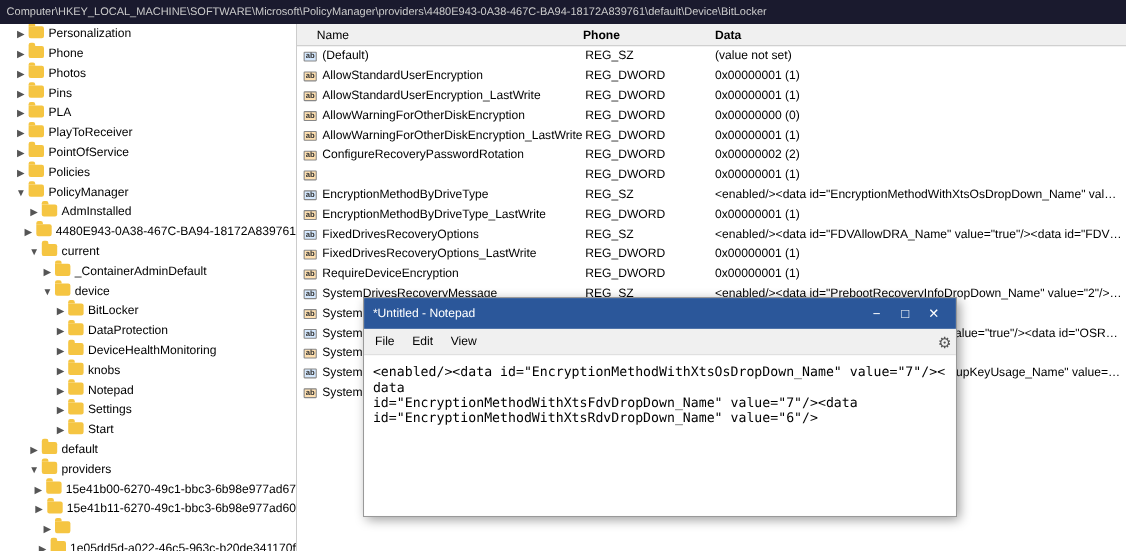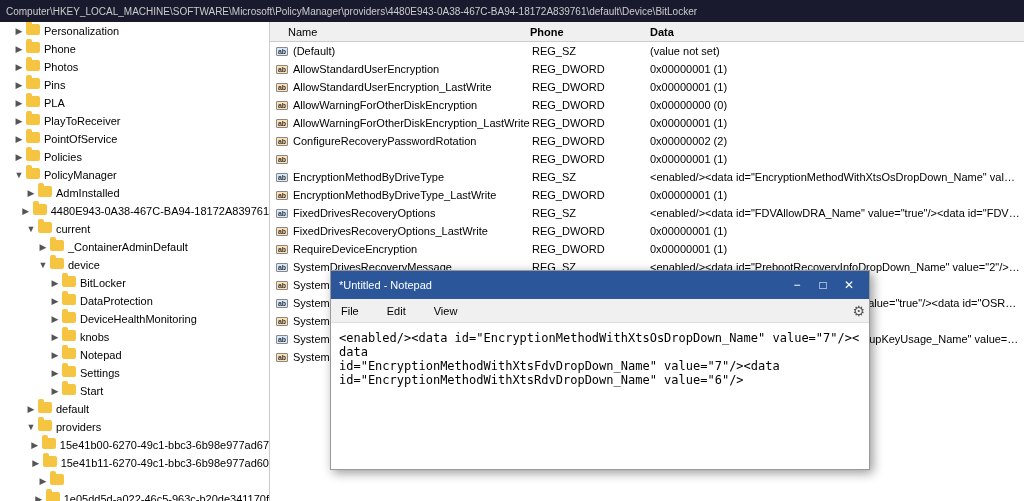--- a/index.html
+++ b/index.html
@@ -209,21 +209,21 @@
 
     .notepad-menubar {
       background: #f0f0f0;
       display: flex;
       align-items: center;
       padding: 2px 4px;
       height: 24px;
       border-bottom: 1px solid #ddd;
       justify-content: space-between;
     }
-    .notepad-menus { display: flex; gap: 16px; align-items: center; }
+    .notepad-menus { display: flex; gap: 4px; align-items: center; }
     .notepad-menu-item {
       padding: 2px 6px;
       font-size: 11px;
       cursor: pointer;
       border-radius: 2px;
     }
 
     .notepad-gear {
       font-size: 14px;
       cursor: pointer;

